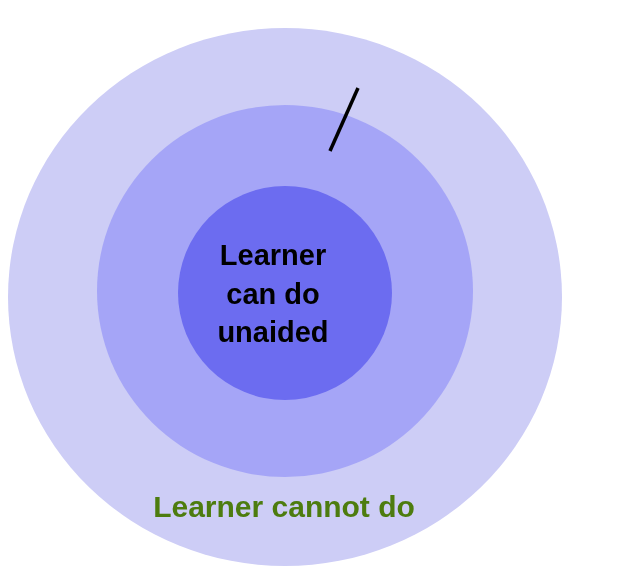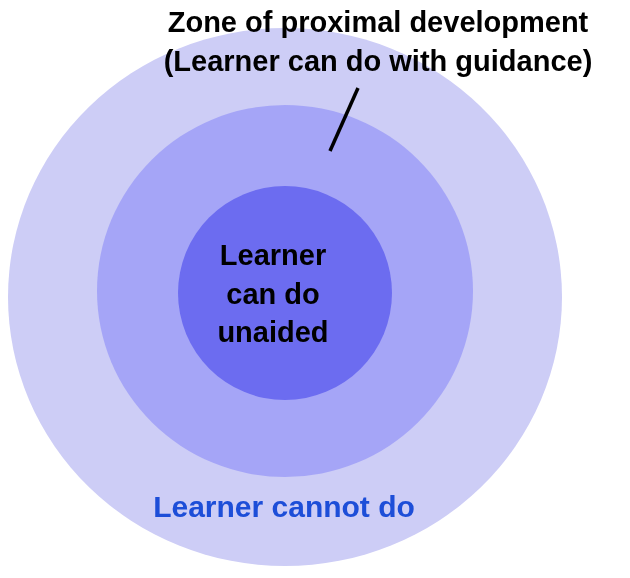--- a/index.html
+++ b/index.html
@@ -76,28 +76,24 @@
 <body>
 
 <div class="canvas" style="background-color: rgb(255, 255, 255);">
 
   <div class="circle outer" style="background-color: rgb(205, 205, 246);"></div>
 
   <div class="circle middle" style="background-color: rgb(165, 165, 247);"></div>
 
   <div class="circle inner" style="background-color: rgb(108, 108, 240);"></div>
 
-  <div class="title" style="color: rgb(0, 0, 0);">
-    <div>Zone of proximal development</div>
-    <div>(Learner can do with guidance)</div>
-  </div>
 
   <svg class="pointer-svg" width="630" height="578" viewBox="0 0 630 578">
     <line x1="358" y1="88" x2="330" y2="151" stroke-width="3.5" stroke="#000000"></line>
   </svg>
 
   <div class="inner-label" style="color: rgb(0, 0, 0);">Learner
 can do
 unaided</div>
 
-  <div class="outer-label" style="color: #1d4ed8;">Learner cannot do</div>
+  <div class="outer-label" style="color: #4d7c0f;">Learner cannot do</div>
 
 </div>
 
 </body></html>

